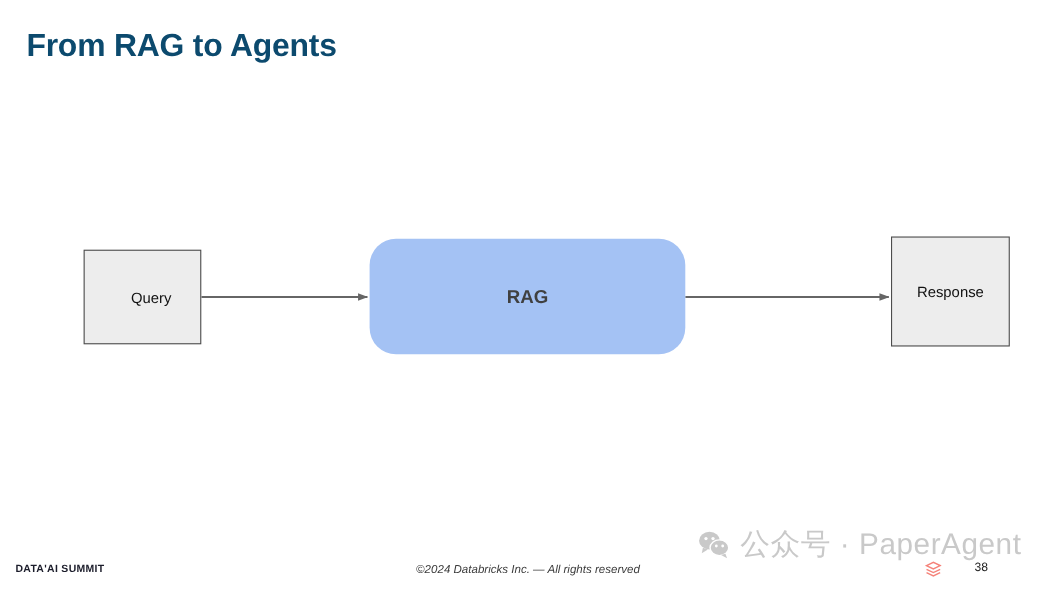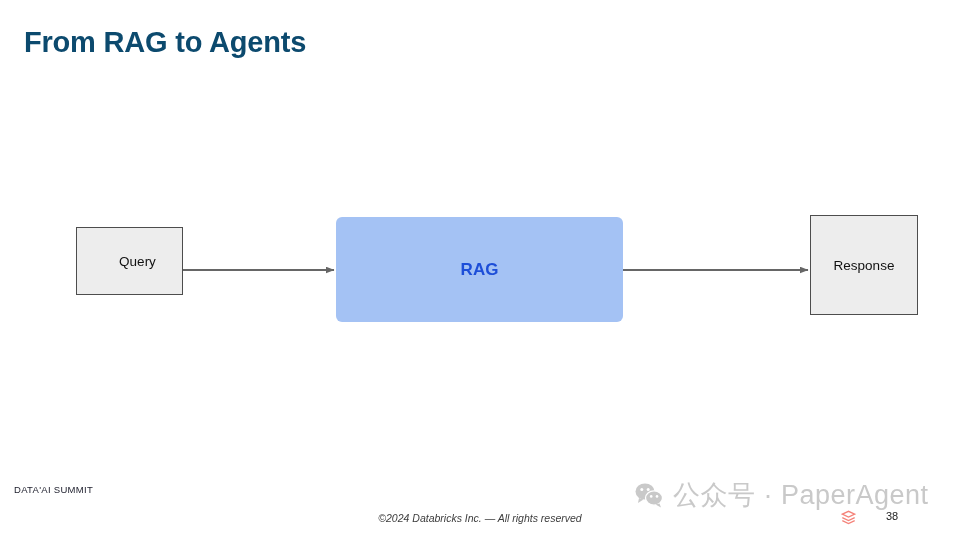--- a/index.html
+++ b/index.html
@@ -51,45 +51,45 @@
   .node-plain {
     background: #ededed;
     border: 1px solid #4d4d4d;
     font-size: 13.5px;
     color: #111111;
     font-weight: normal;
   }
   .node-accent {
     background: #a4c2f4;
     border: none;
-    border-radius: 6px;
+    border-radius: 24px;
     font-size: 17px;
     font-weight: bold;
-    color: #1d4ed8;
+    color: #404040;
   }
-  #node-query  { left: 76px;  top: 227px; width: 107px; height: 68px; padding-left: 16px; }
+  #node-query  { left: 76px;  top: 227px; width: 107px; height: 86px; padding-left: 16px; }
   #node-rag    { left: 336px; top: 217px; width: 287px; height: 105px; }
   #node-response { left: 810px; top: 215px; width: 108px; height: 100px; }
 
   .arrow-svg {
     position: absolute;
     top: 0;
     left: 0;
     width: 960px;
     height: 540px;
     pointer-events: none;
   }
 
   
   .summit-logo {
     position: absolute;
     left: 14px;
-    top: 484px;
+    top: 512px;
     font-size: 9.5px;
-    font-weight: normal;
+    font-weight: bold;
     color: #1b1c2a;
     letter-spacing: 0.3px;
     white-space: nowrap;
   }
   .copyright {
     position: absolute;
     left: 0;
     top: 512px;
     width: 960px;
     text-align: center;

